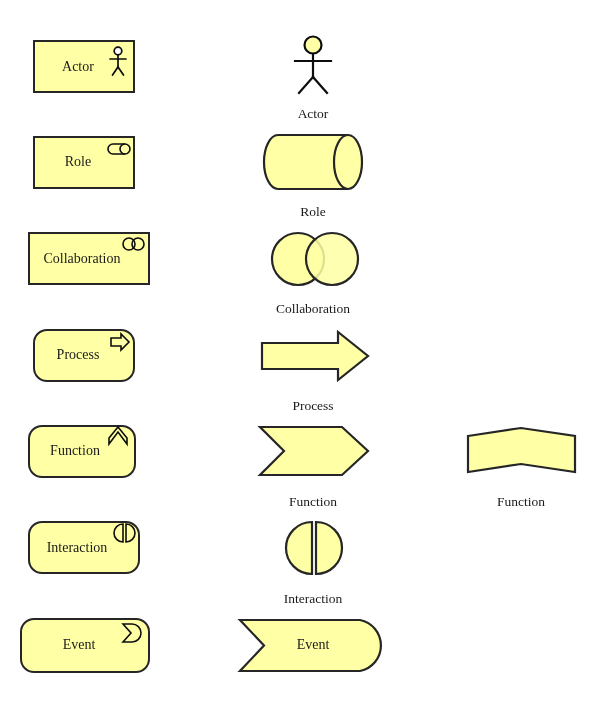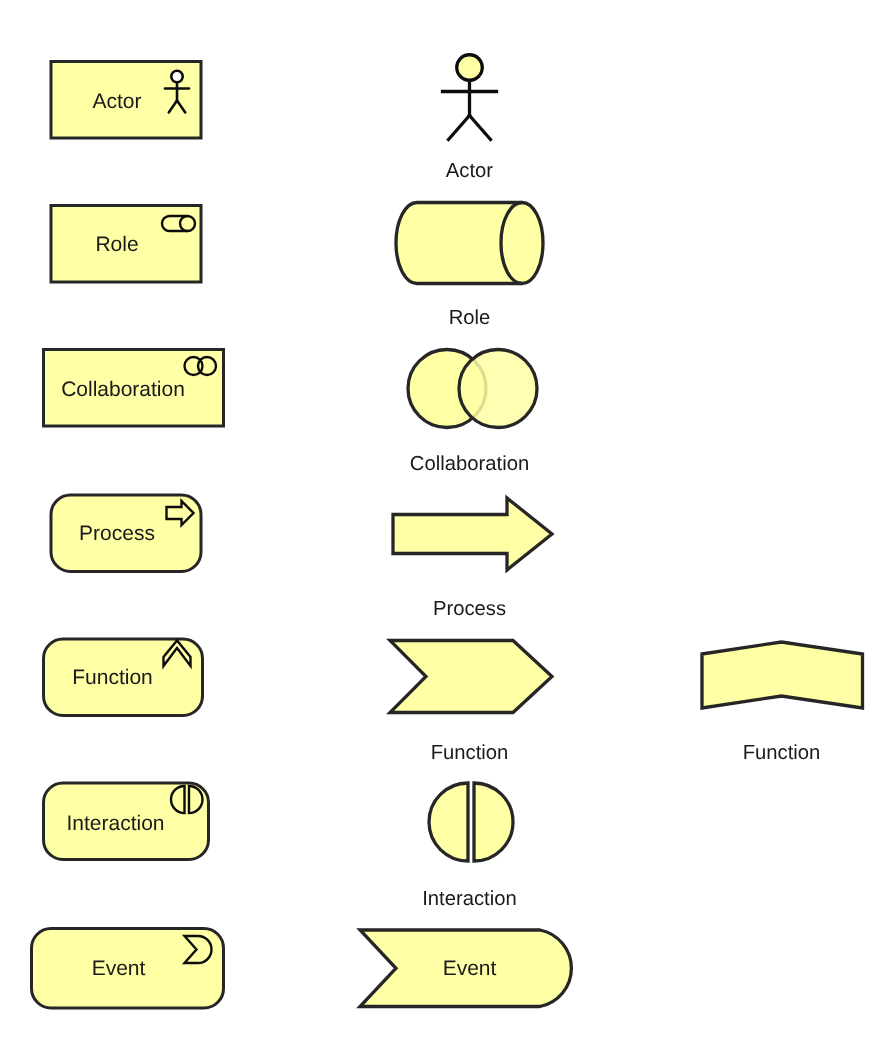--- a/index.html
+++ b/index.html
@@ -12,20 +12,21 @@
     height: 701px;
     position: relative;
     font-family: "Liberation Sans", sans-serif;
     overflow: hidden;
   }
   .canvas {
     position: absolute;
     left: 0; top: 0;
     width: 592px;
     height: 590px;
+    font-family: Liberation Serif, serif;
   }
   .cell {
     position: absolute;
   }
   .boxed-label {
     position: absolute;
     font-size: 14px;
     color: #1a1a1a;
     white-space: nowrap;
     text-align: center;

